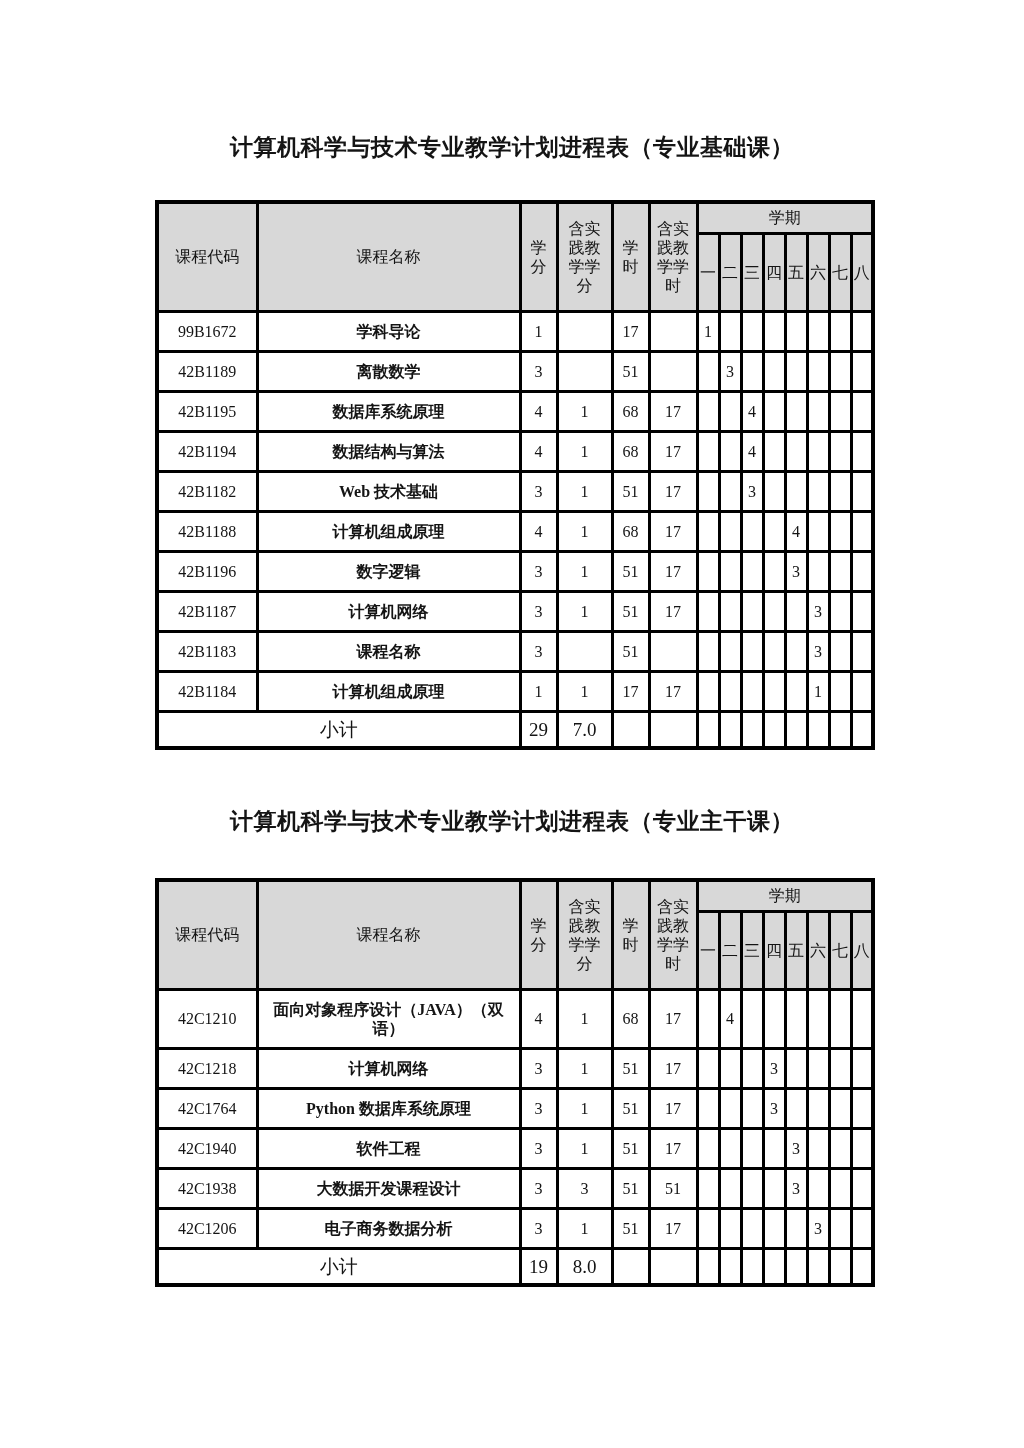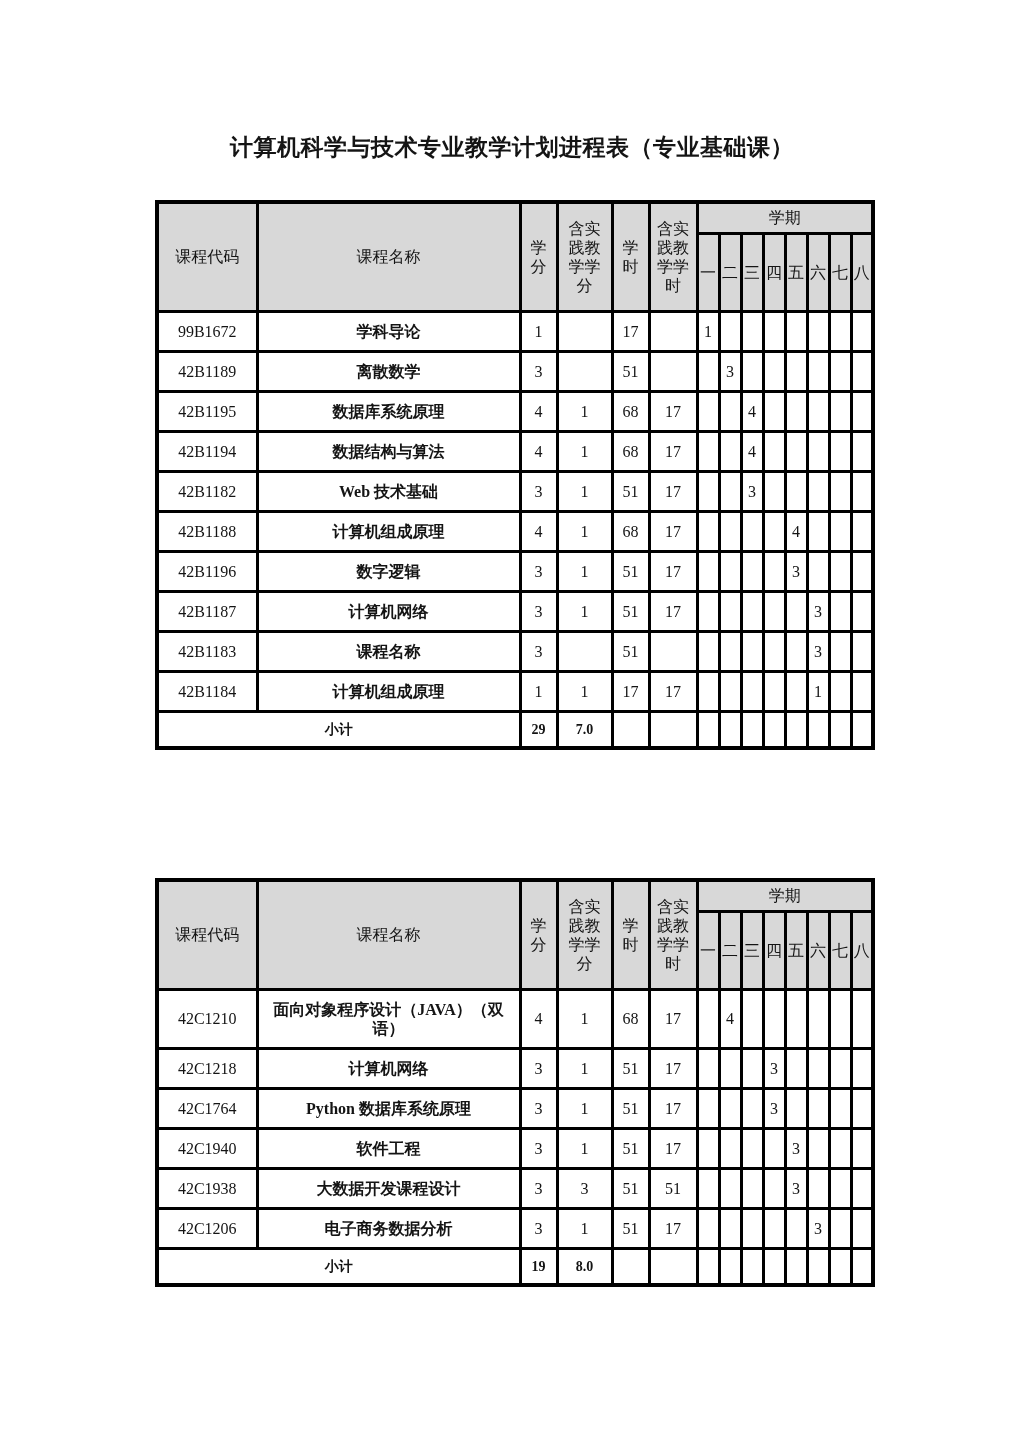--- a/index.html
+++ b/index.html
@@ -58,22 +58,22 @@
 
   td.cell-name {
     text-align: left;
     padding: 9px 3px;
     font-weight: bold;
   }
   td.cell-code, td.cell-num { padding: 0 1px; }
   th.th-sem-num { font-size: 16px; padding: 0; }
 
   tr.subtotal-row td {
-    font-weight: bold;
-    font-size: 14px;
+    font-weight: normal;
+    font-size: 19px;
   }
 </style>
 </head>
 <body>
 
 <div class="doc-page">
 
   <div class="doc-title" id="title-basic">计算机科学与技术专业教学计划进程表（专业基础课）</div>
 
   <div class="tbl-wrap" id="table-basic-wrap">
@@ -296,20 +296,21 @@
             <td class="cell-num"></td>
             <td class="cell-num"></td>
             <td class="cell-num"></td>
             <td class="cell-num"></td>
             <td class="cell-num"></td>
           </tr>
         </tbody>
       </table>
   </div>
 
+  <div class="doc-title" id="title-core">计算机科学与技术专业教学计划进程表（专业主干课）</div>
 
   <div class="tbl-wrap" id="table-core-wrap">
     <table class="course-table">
         <colgroup>
           <col style="width: 100px;">
           <col style="width: 263px;">
           <col style="width: 37px;">
           <col style="width: 55px;">
           <col style="width: 37px;">
           <col style="width: 48px;">

